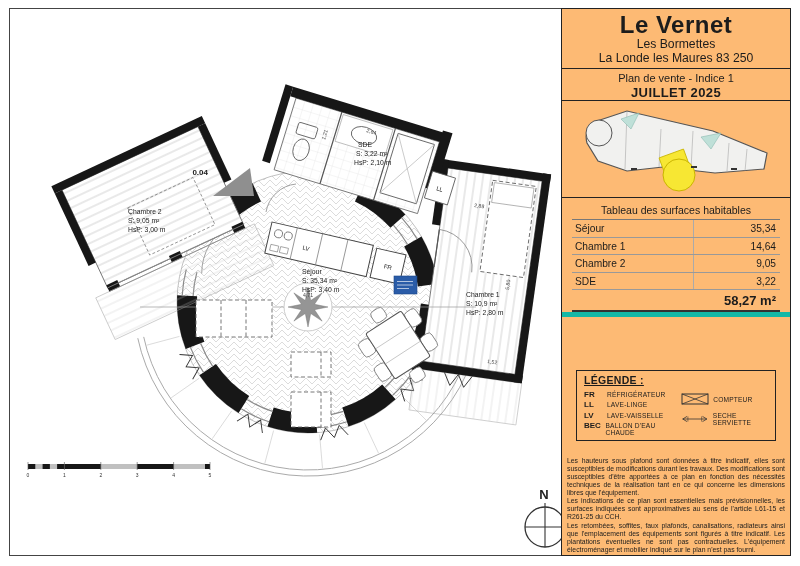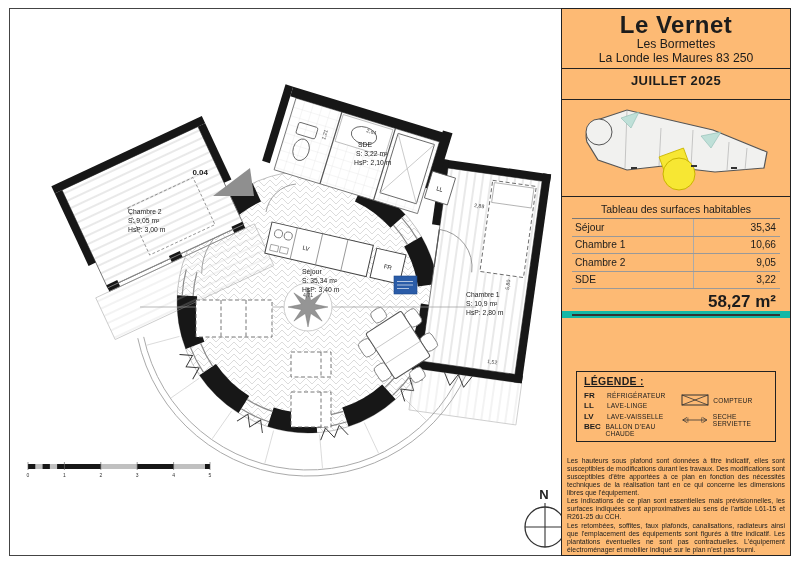--- a/index.html
+++ b/index.html
@@ -22,27 +22,27 @@
   .tb-plan1{font-size:11px;}
   .tb-plan2{font-size:13px;font-weight:bold;letter-spacing:.4px;margin-top:1px;}
   .tb-lotrow{height:40px;border-bottom:1px solid #222;display:flex;}
   .tb-lotrow>div{display:flex;flex-direction:column;align-items:center;justify-content:center;
     font-size:11px;border-right:1px solid #222;}
   .tb-lotrow>div:last-child{border-right:none;}
   .tb-cell-lot{flex:1.07;} .tb-cell-type{flex:0.95;} .tb-cell-niv{flex:1;}
   .tb-lotrow b{margin-left:4px;}
   .tb-niv-val{font-weight:bold;}
   .tb-map{height:104px;border-bottom:1px solid #222;display:flex;align-items:center;justify-content:center;}
-  .tb-surf{height:114px;border-bottom:7px solid #14b8a6;}
+  .tb-surf{height:114px;border-bottom:5px solid #14b8a6;}
   .surf-title{font-size:10.5px;text-align:center;margin-top:6px;}
   .surf-table{width:208px;margin:3px auto 0;border-top:1px solid #777;}
   .surf-row{display:flex;align-items:center;border-bottom:1px solid #999;height:16.5px;font-size:10.2px;}
   .srl{width:118px;padding-left:3px;border-right:1px solid #aaa;height:100%;display:flex;align-items:center;}
   .srv{flex:1;text-align:right;padding-right:4px;}
-  .surf-total{font-size:17px;font-weight:bold;text-align:right;margin:3px 10px 2px;
+  .surf-total{font-size:13px;font-weight:bold;text-align:right;margin:3px 10px 2px;
     padding:0 4px 2px 0;border-bottom:2px solid #333;}
   .tb-leg{height:97px;margin-top:48px;}
   .leg-box{margin:5px 14px;border:1px solid #222;padding:3px 7px 4px;height:62px;}
   .leg-title{font-size:10.5px;font-weight:bold;text-decoration:underline;letter-spacing:.3px;}
   .leg-cols{display:flex;margin-top:2px;}
   .leg-left{flex:1.12;}
   .leg-right{flex:1;padding-top:2px;}
   .leg-row{display:flex;align-items:baseline;margin:1.5px 0;}
   .leg-code{width:23px;font-size:8px;font-weight:bold;}
   .leg-lab{font-size:6.6px;letter-spacing:.2px;}
@@ -281,20 +281,21 @@
   </svg>
 
   <div class="titleblock">
     <div class="tb-head">
       <div class="tb-title">Le Vernet</div>
       <div class="tb-sub">Les Bormettes</div>
       <div class="tb-sub">La Londe les Maures 83 250</div>
     </div>
 
     <div class="tb-plan">
+      <div class="tb-plan1">Plan de vente - Indice 1</div>
       <div class="tb-plan2">JUILLET 2025</div>
     </div>
 
 
     <div class="tb-map">
       <svg width="210" height="96" viewBox="0 0 210 96">
         <path d="M16 42 Q12 26 26 20 L56 10 L142 30 L196 52 L193 68 L144 72 L92 66 L56 70 L27 60 Z" fill="#f1f1ef" stroke="#555555" stroke-width="1.2"></path>
         <circle cx="28" cy="32" r="13" fill="#f1f1ef" stroke="#555555" stroke-width="1"></circle>
         <path d="M56 10 L54 68 M90 28 L88 66 M122 30 L120 68 M158 42 L156 70 M176 48 L174 70" stroke="#999999" stroke-width="0.5" fill="none"></path>
         <polygon points="50,18 68,12 60,28" fill="#bfe0d8" stroke="#7fb3a8" stroke-width="0.5"></polygon>
@@ -307,21 +308,21 @@
 
     <div class="tb-surf">
       <div class="surf-title">Tableau des surfaces habitables</div>
       <div class="surf-table">
         <div class="surf-row">
           <span class="srl">Séjour</span>
           <span class="srv">35,34</span>
         </div>
         <div class="surf-row">
           <span class="srl">Chambre 1</span>
-          <span class="srv">10,66</span>
+          <span class="srv">14,64</span>
         </div>
         <div class="surf-row">
           <span class="srl">Chambre 2</span>
           <span class="srv">9,05</span>
         </div>
         <div class="surf-row">
           <span class="srl">SDE</span>
           <span class="srv">3,22</span>
         </div>
       </div>

